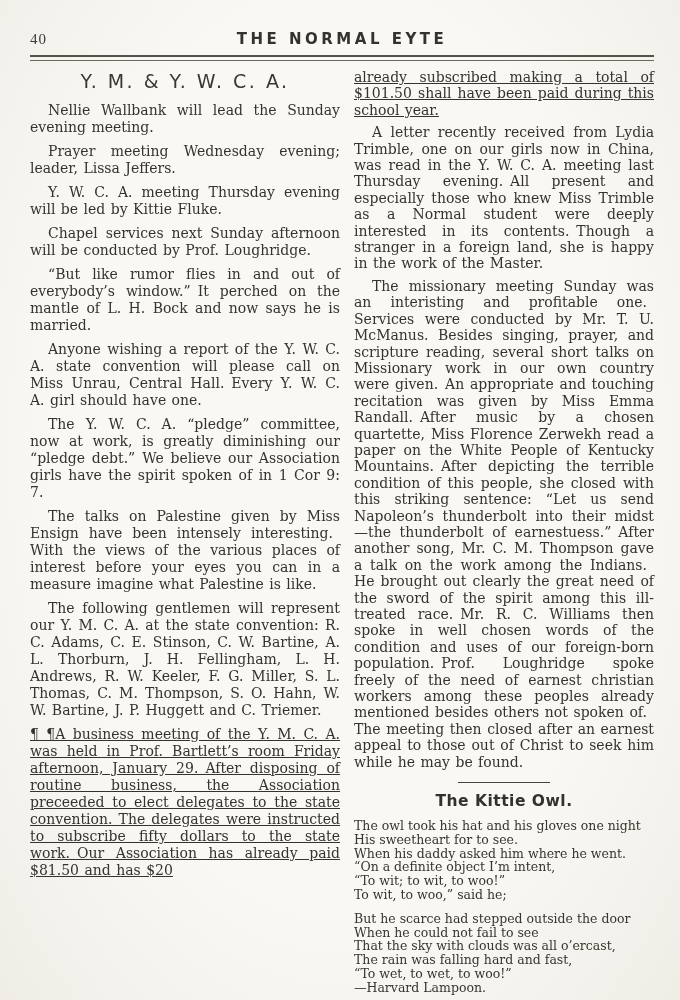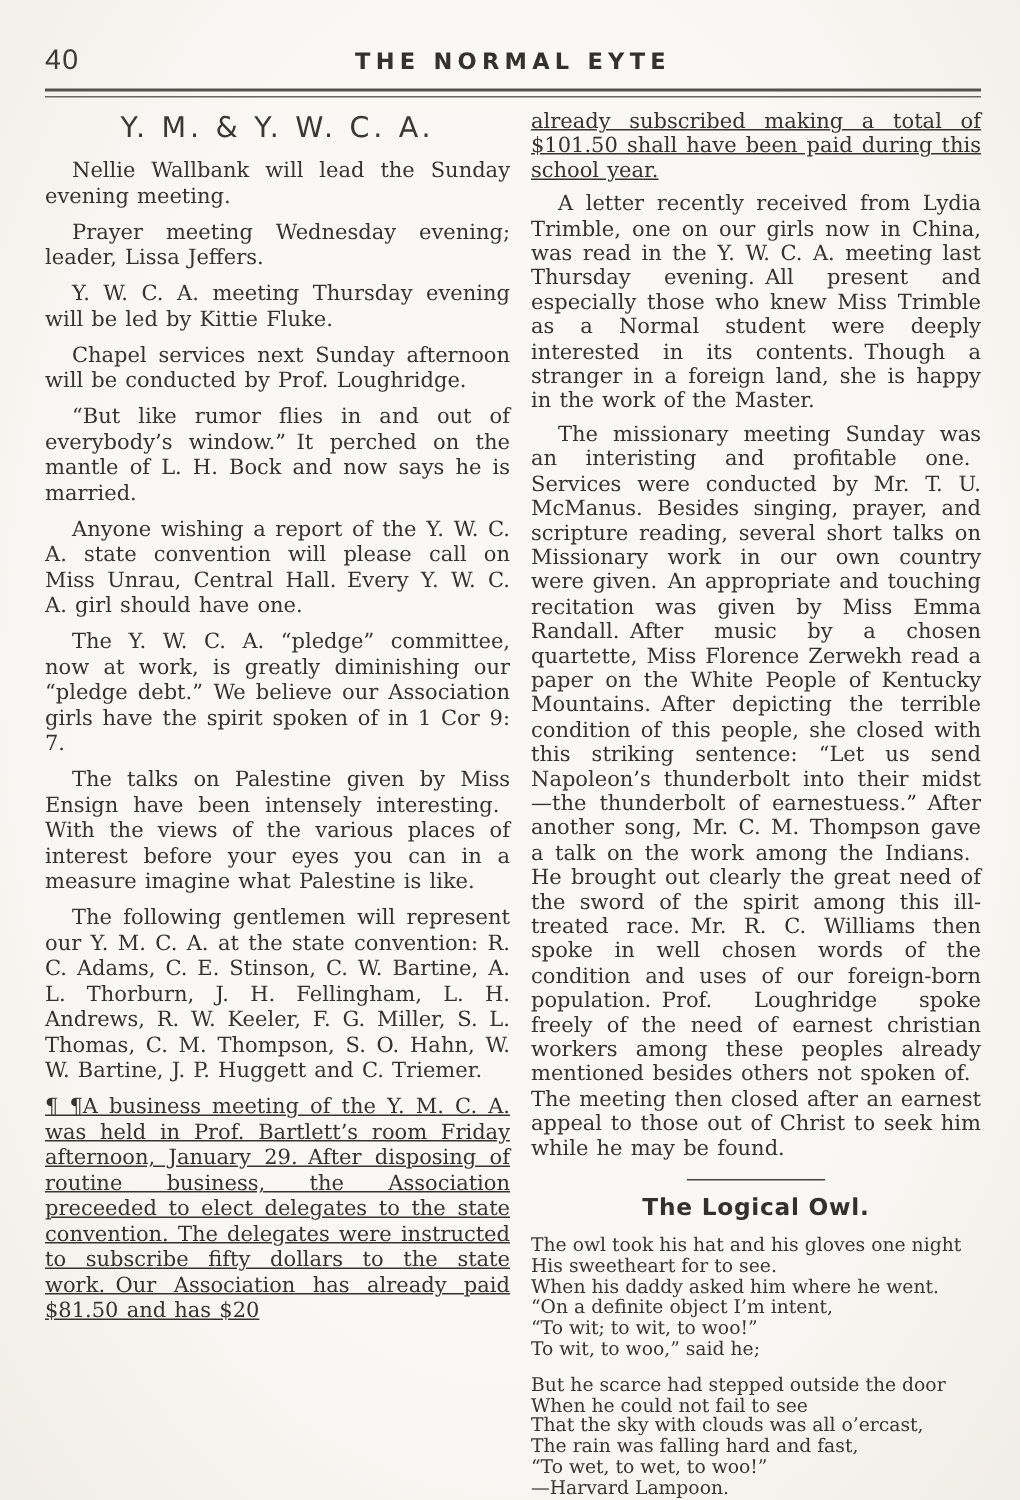--- a/index.html
+++ b/index.html
@@ -7,22 +7,22 @@
     width:680px;height:1000px;box-sizing:border-box;
     margin:0 auto;position:relative;overflow:hidden;
     padding:30px 26px 0 30px;
     background:#f7f5f0;
     background-image:radial-gradient(ellipse at 50% 45%, #faf8f4 60%, #efede6 100%);
     color:#35332e;
     font-family:"DejaVu Serif","Liberation Serif",serif;
   }
   
   .header{display:flex;align-items:baseline;}
-  .page-num{width:70px;font-family:Liberation Sans, sans-serif;
-    font-size:19px;letter-spacing:1px;color:#3c3a34;}
+  .page-num{width:70px;font-family:Liberation Serif, serif;
+    font-size:15px;letter-spacing:1px;color:#3c3a34;}
   .journal-title{flex:1;text-align:center;
     font-family:"DejaVu Sans","Liberation Sans",sans-serif;
     font-weight:700;font-size:15px;letter-spacing:3.5px;color:#34322c;}
   .header-spacer{width:70px;}
   .rule-double{margin-top:7px;height:3px;
     border-top:2px solid #55524a;border-bottom:1px solid #6b685f;}
   
   .columns{display:flex;gap:14px;margin-top:8px;}
   .col{min-width:0;}
   .col.left{width:310px;}
@@ -73,21 +73,21 @@
     </div>
 
     <div class="col right">
       <div id="right-paras">
           <p class="para flush">already subscribed making a total of $101.50 shall have been paid during this school year.</p>
           <p class="para">A letter recently received from Lydia Trimble, one on our girls now in China, was read in the Y. W. C. A. meeting last Thursday evening. All present and especially those who knew Miss Trimble as a Normal student were deeply interested in its contents. Though a stranger in a foreign land, she is happy in the work of the Master.</p>
           <p class="para">The missionary meeting Sunday was an interisting and profitable one. Services were conducted by Mr. T. U. McManus. Besides singing, prayer, and scripture reading, several short talks on Missionary work in our own country were given. An appropriate and touching recitation was given by Miss Emma Randall. After music by a chosen quartette, Miss Florence Zerwekh read a paper on the White People of Kentucky Mountains. After depicting the terrible condition of this people, she closed with this striking sentence: “Let us send Napoleon’s thunderbolt into their midst—the thunderbolt of earnestuess.” After another song, Mr. C. M. Thompson gave a talk on the work among the Indians. He brought out clearly the great need of the sword of the spirit among this ill-treated race. Mr. R. C. Williams then spoke in well chosen words of the condition and uses of our foreign-born population. Prof. Loughridge spoke freely of the need of earnest christian workers among these peoples already mentioned besides others not spoken of. The meeting then closed after an earnest appeal to those out of Christ to seek him while he may be found.</p>
         </div>
       <div class="owl">
         <div class="owl-rule"></div>
-        <h3 class="owl-heading">The Logical Owl.</h3>
+        <h3 class="owl-heading">The Kittie Owl.</h3>
         <div id="owl-stanzas">
             <div class="stanza">
               <div class="poem-line">The owl took his hat and his gloves one night</div>
               <div class="poem-line">His sweetheart for to see.</div>
               <div class="poem-line">When his daddy asked him where he went.</div>
               <div class="poem-line">“On a definite object I’m intent,</div>
               <div class="poem-line">“To wit; to wit, to woo!”</div>
               <div class="poem-line">To wit, to woo,” said he;</div>
             </div>
             <div class="stanza">

